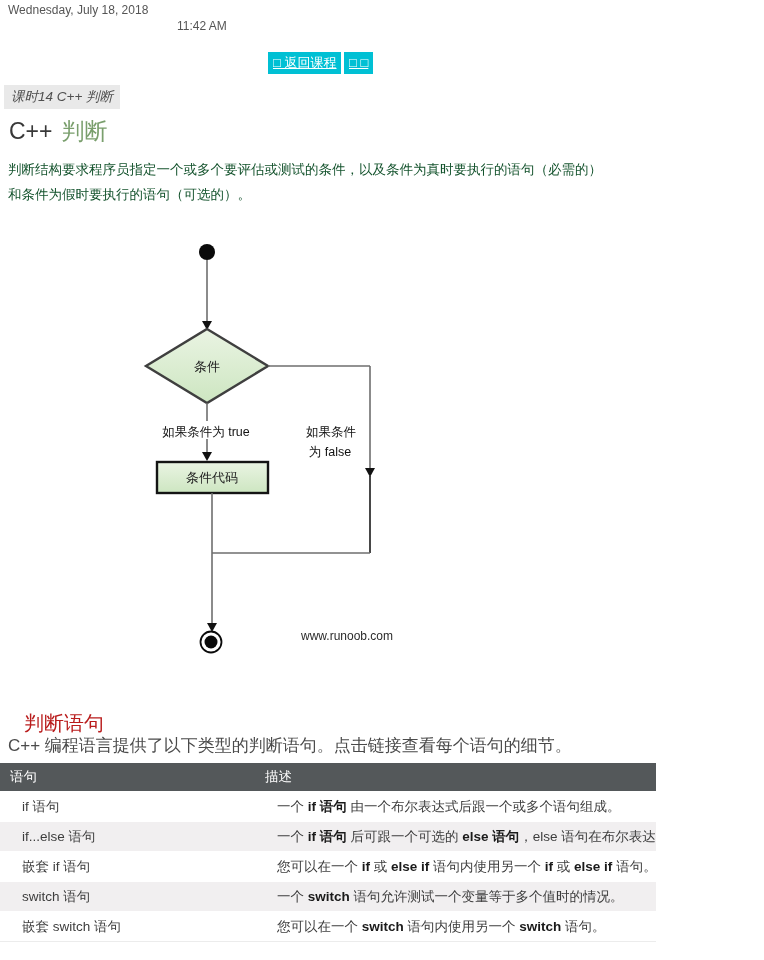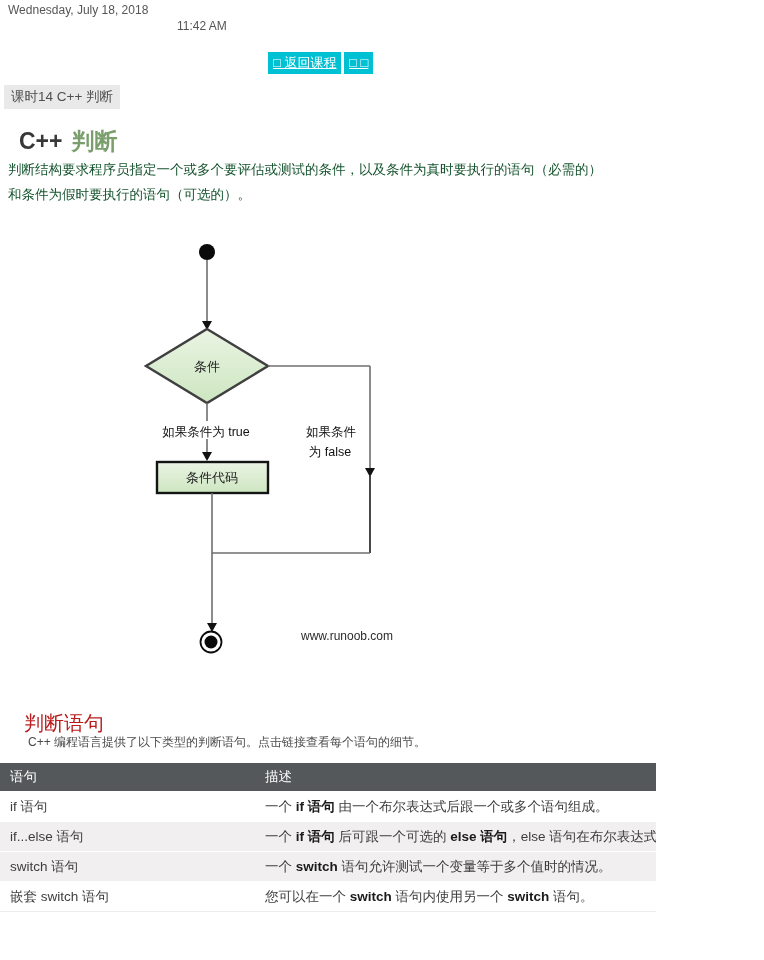--- a/index.html
+++ b/index.html
@@ -24,47 +24,47 @@
   .chip{
     top:52px;background:var(--accent);color:#fff;font-size:13px;
     height:22px;line-height:22px;padding:0 5px;text-decoration:underline;
     white-space:nowrap;cursor:pointer;
   }
   .chip-back{left:268px;}
   .chip-extra{left:344px;}
   
   .lesson-tag{
     top:85px;left:4px;background:#e9e9e9;color:#4f4f4f;
-    font-size:13.5px;padding:3px 7px;white-space:nowrap;
+    font-size:13.5px;padding:3px 7px;white-space:nowrap;font-style:italic;
   }
   
-  .page-title{top:114px;left:7px;font-size:23px;font-weight:700;margin:12px;}
+  .page-title{top:114px;left:7px;font-size:23px;font-weight:400;margin:2px;}
   .page-title .prefix{color:#383838;}
   .page-title .suffix{color:var(--title-green);margin-left:9px;}
   
   .intro{top:157px;left:8px;font-size:13.5px;color:#14532d;width:748px;}
   .intro .line{line-height:25px;height:25px;white-space:nowrap;}
   
   .flowchart{top:240px;left:140px;width:300px;height:420px;}
   .fc-text{font-family:"Liberation Sans","DejaVu Sans",sans-serif;}
   
   .section-heading{top:694px;left:8px;font-size:20px;font-weight:400;color:#b91c1c;margin:16px;}
-  .section-intro{top:734px;left:8px;font-size:12px;color:#4a4a4a;white-space:nowrap;margin-left:20px;}
+  .section-intro{top:734px;left:8px;font-size:17px;color:#4a4a4a;white-space:nowrap;}
   
   .stmt-table{
     top:763px;left:0;width:656px;border-collapse:collapse;
     font-size:13.5px;table-layout:fixed;border-bottom:1px solid #ececec;
   }
   .stmt-table col.c1{width:255px;}
   .stmt-table th{
     background:var(--table-header-bg);color:#fff;font-weight:400;
     text-align:left;height:28px;padding:0 0 0 10px;
   }
   .stmt-table td{
-    height:29px;padding:0 8px 0 10px;color:#3d3d3d;
+    height:29px;padding:0 8px 0 22px;color:#3d3d3d;
     border-top:1px solid #fff;white-space:nowrap;overflow:hidden;margin-left:47px;
   }
   .stmt-table tr.alt{background:var(--row-alt);}
   .stmt-table b{color:#1a1a1a;}
 </style>
 </head>
 <body>
 
 <div class="abs date-line">
   <span>Wednesday, July 18, 2018</span>
@@ -142,20 +142,24 @@
   </thead>
   <tbody>
     <tr>
       <td>if 语句</td>
       <td>一个 <b>if 语句</b> 由一个布尔表达式后跟一个或多个语句组成。</td>
     </tr>
     <tr class="alt">
       <td>if...else 语句</td>
       <td>一个 <b>if 语句</b> 后可跟一个可选的 <b>else 语句</b>，else 语句在布尔表达式为假时执行。</td>
     </tr>
+    <tr>
+      <td>嵌套 if 语句</td>
+      <td>您可以在一个 <b>if</b> 或 <b>else if</b> 语句内使用另一个 <b>if</b> 或 <b>else if</b> 语句。</td>
+    </tr>
     <tr class="alt">
       <td>switch 语句</td>
       <td>一个 <b>switch</b> 语句允许测试一个变量等于多个值时的情况。</td>
     </tr>
     <tr>
       <td>嵌套 switch 语句</td>
       <td>您可以在一个 <b>switch</b> 语句内使用另一个 <b>switch</b> 语句。</td>
     </tr>
   </tbody>
 </table>

